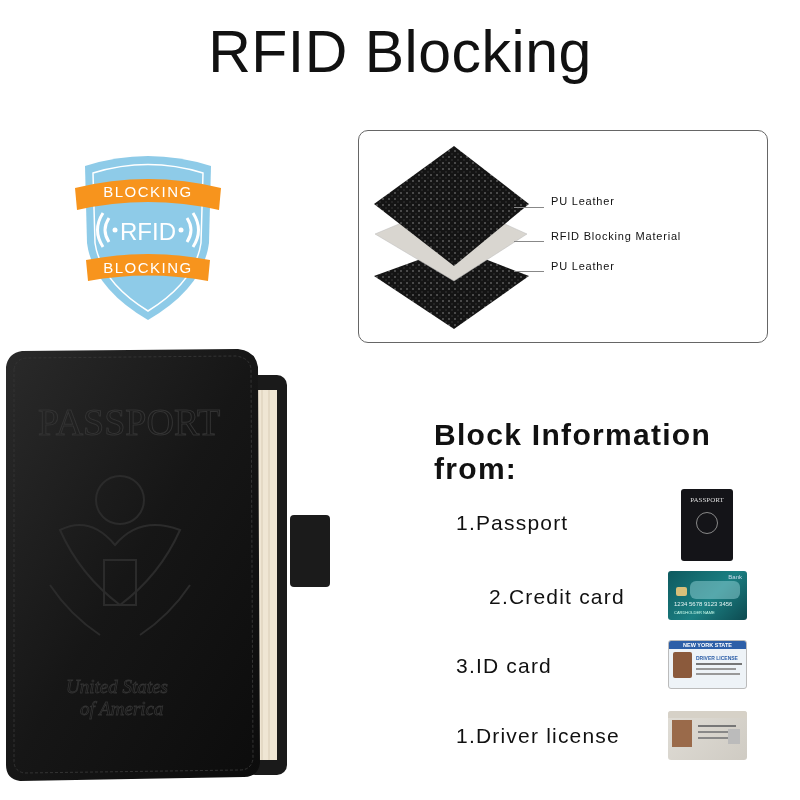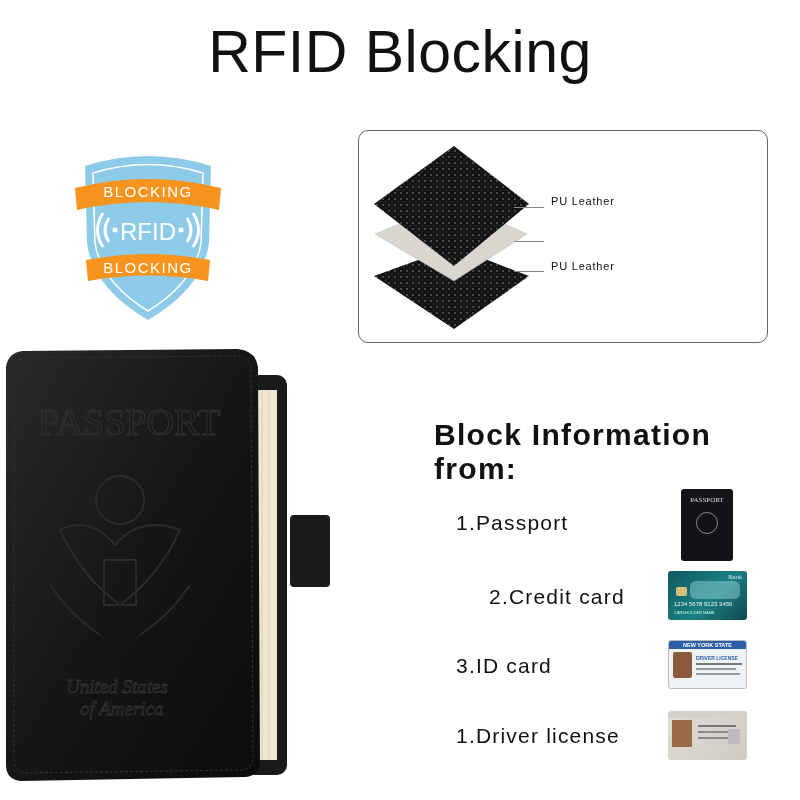--- a/index.html
+++ b/index.html
@@ -53,20 +53,21 @@
       </pattern>
     </defs>
     <polygon points="85,116 160,145 85,198 5,145" fill="url(#leather)"></polygon>
     <polygon points="85,70 158,103 85,150 6,103" fill="#d9d6d0" stroke="#bbb" stroke-width="0.5"></polygon>
     <polygon points="85,15 160,73 85,135 5,73" fill="url(#leather)"></polygon>
   </svg>
   <div class="leader" style="top:76px;"></div>
   <div class="leader" style="top:110px;"></div>
   <div class="leader" style="top:140px;"></div>
   <div class="layer-label" style="top:64px;">PU Leather</div>
+  <div class="layer-label" style="top:99px;">RFID Blocking Material</div>
   <div class="layer-label" style="top:129px;">PU Leather</div>
 </div>
 
 <div class="passport">
   <svg width="330" height="450" viewBox="0 0 330 450">
     <defs>
       <linearGradient id="cover" x1="0" y1="0" x2="1" y2="1">
         <stop offset="0" stop-color="#2a2a2a"></stop>
         <stop offset="0.5" stop-color="#161616"></stop>
         <stop offset="1" stop-color="#0c0c0c"></stop>

